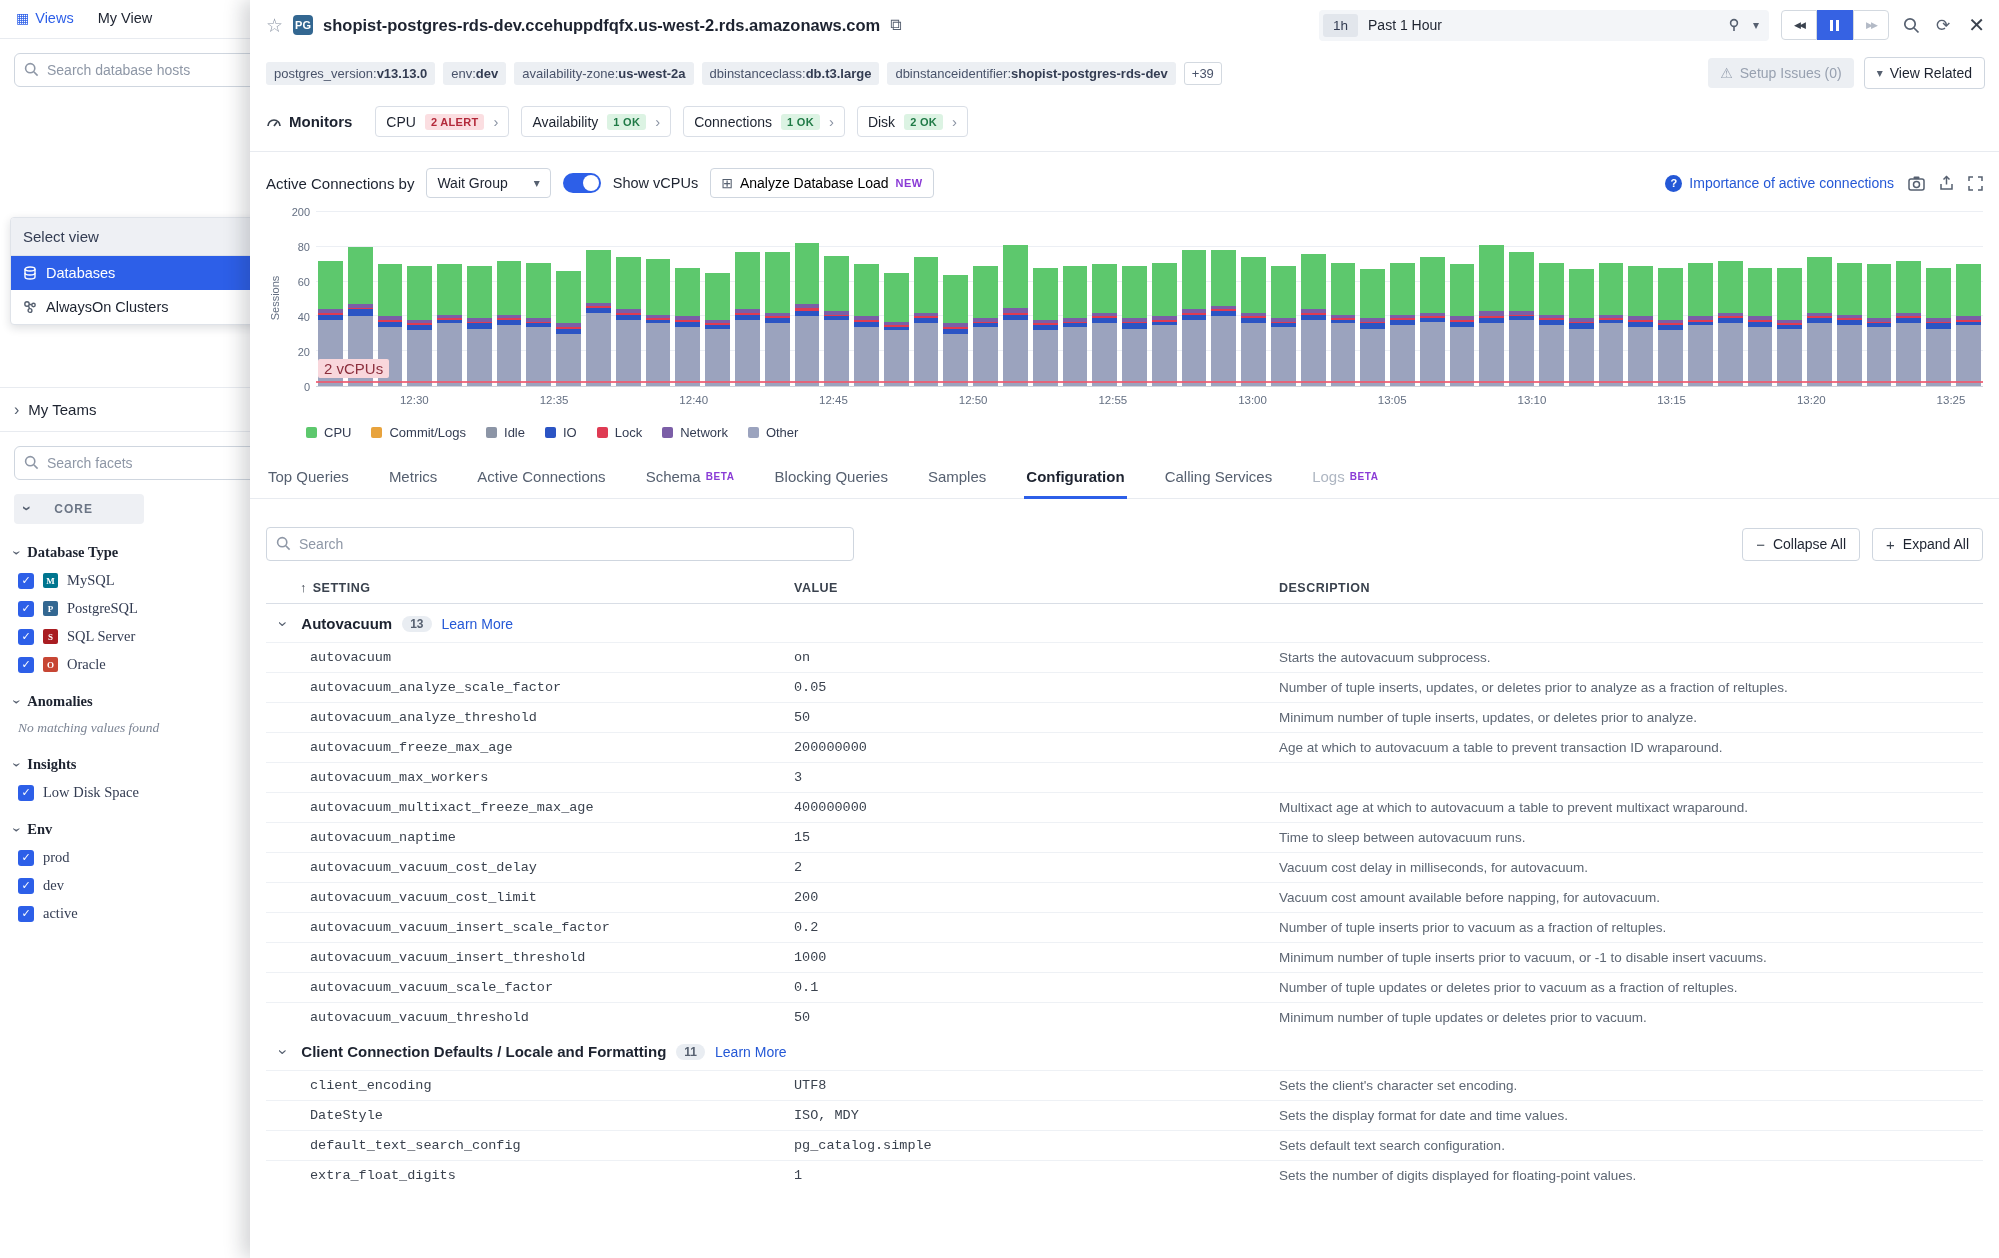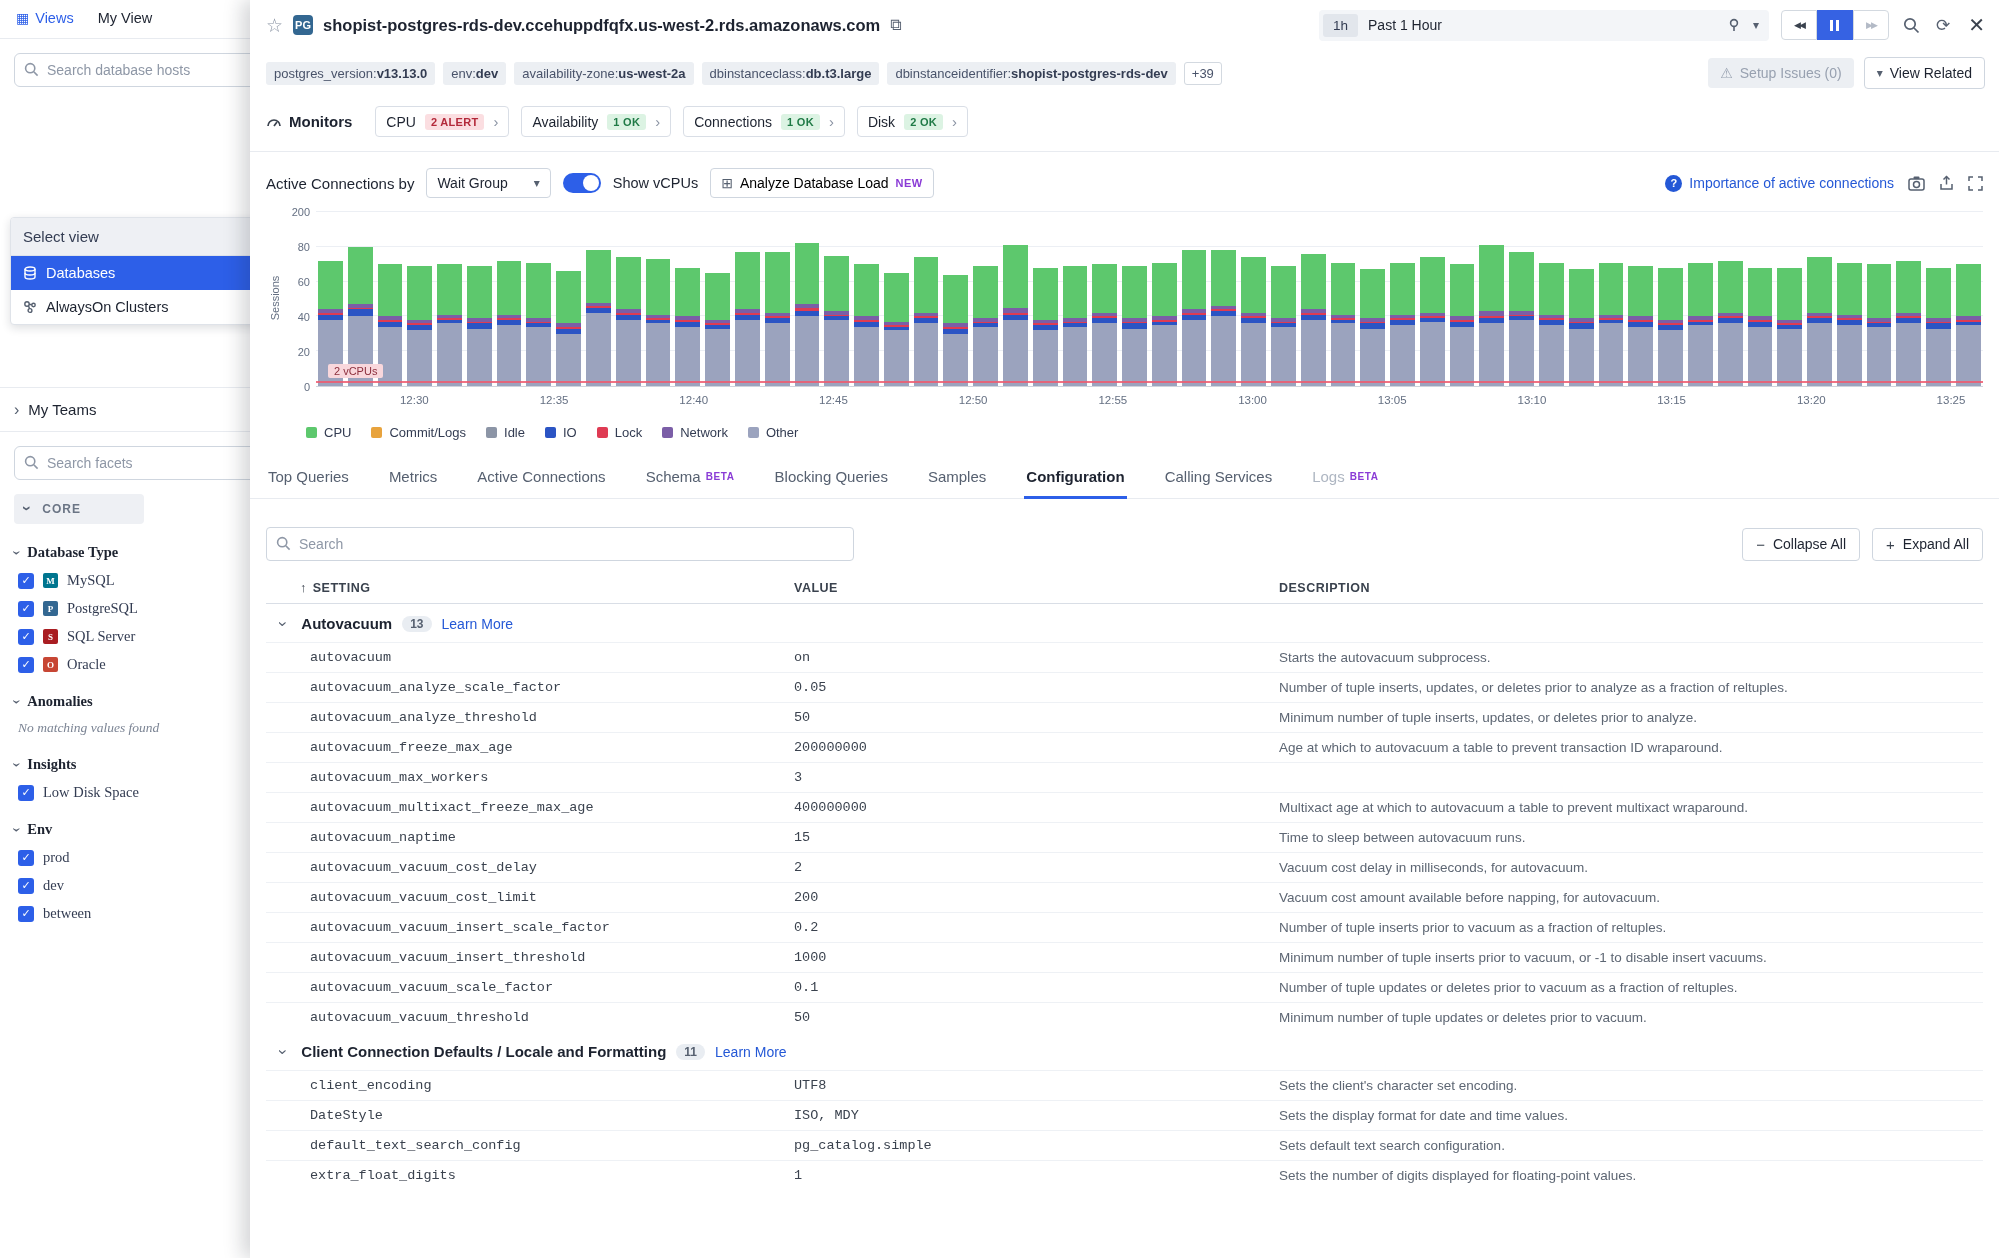--- a/index.html
+++ b/index.html
@@ -31,21 +31,21 @@
   .configure-row { display:flex; align-items:center; gap:8px; color:#49536a; font-size:14px; }
   .gear { font-size:16px; color:#566070; }
   .beta-tag { margin:6px 0 0 52px; color:#8a3bd6; font-size:10.5px; font-weight:bold; letter-spacing:1px; }
   .select-view-block { margin:130px 0 0 10px; width:270px; background:#fff; border:1px solid #dfe3e9; box-shadow:0 3px 10px rgba(20,25,40,.14); border-radius:4px; overflow:hidden; }
   .select-view-header { background:#eef0f4; padding:10px 12px; font-size:15px; color:#333c52; border-bottom:1px solid #dfe3e9; }
   .view-item { display:flex; align-items:center; gap:9px; padding:9px 12px; font-size:14.5px; color:#1d2330; cursor:pointer; }
   .view-item.active { background:#2d5fe8; color:#fff; }
   .my-teams { margin-top:62px; border-top:1px solid #e8ebf0; border-bottom:1px solid #e8ebf0; padding:13px 14px; display:flex; align-items:center; gap:9px; font-size:15px; }
   .chev-r { color:#566070; font-size:16px; line-height:1; }
   .chev-d { display:inline-block; color:#566070; font-size:16px; line-height:1; transform:rotate(90deg); }
-  .core-row { margin:14px 14px 0; background:#eef0f4; border-radius:4px; padding:7px 10px; display:flex; align-items:center; gap:12px; color:#6b7585; font-size:12px; font-weight:bold; letter-spacing:1px; width:130px; }
+  .core-row { margin:14px 14px 0; background:#eef0f4; border-radius:4px; padding:7px 10px; display:flex; align-items:center; gap:24px; color:#6b7585; font-size:12px; font-weight:bold; letter-spacing:1px; width:130px; }
   .facet-groups { padding:0 14px;font-family:Liberation Serif, serif; }
   .facet-group-header { display:flex; align-items:center; gap:8px; margin:20px 0 10px; font-size:14.5px; font-weight:bold; color:#1d2330; cursor:pointer; }
   .facet-item { display:flex; align-items:center; gap:9px; margin:11px 0 11px 4px; font-size:14.5px; color:#333c52; cursor:pointer; }
   .checkbox { width:16px; height:16px; border-radius:3px; background:#2d5fe8; color:#fff; font-size:11px; display:flex; align-items:center; justify-content:center; flex:0 0 16px; }
   .brand-icon { width:15px; height:15px; border-radius:2px; color:#fff; font-size:9px; font-weight:bold; display:flex; align-items:center; justify-content:center; flex:0 0 15px; }
   .empty-text { font-style:italic; color:#7b8494; font-size:13.5px; margin:10px 0 0 4px; }
 
   
   .panel { flex:1; background:#fff; box-shadow:-8px 0 18px rgba(20,25,40,.18); position:relative; z-index:2; display:flex; flex-direction:column; overflow:hidden; }
   .panel-header { height:50px; display:flex; align-items:center; gap:10px; padding:0 14px 0 16px; }
@@ -102,21 +102,21 @@
   .y-title { width:16px; position:relative; }
   .y-title span { position:absolute; top:80px; left:-26px; transform:rotate(-90deg); transform-origin:center; font-size:11px; color:#646f82; white-space:nowrap; display:block; width:70px; text-align:center; }
   .y-axis { width:34px; position:relative; height:175px; }
   .y-tick { position:absolute; right:6px; font-size:11px; color:#646f82; transform:translateY(-50%); }
   .plot { flex:1; position:relative; height:175px; border-bottom:1px solid #cfd4dd; }
   .gridline { position:absolute; left:0; right:0; height:1px; background:#eceff4; }
   .bars { position:absolute; left:2px; right:2px; top:0; bottom:0; display:flex; align-items:flex-end; gap:5px; }
   .bar { flex:1; height:100%; display:flex; flex-direction:column-reverse; justify-content:flex-start; cursor:pointer; }
   .seg { width:100%; }
   .vcpu-line { position:absolute; left:0; right:0; bottom:2%; height:2px; background:#ef5b70; opacity:.85; }
-  .vcpu-label { position:absolute; left:12px; bottom:calc(2% + 5px); background:#f9d7dc; color:#8c2f3d; font-size:11px; padding:1px 6px; border-radius:2px; }
+  .vcpu-label { position:absolute; left:2px; bottom:calc(2% + 5px); background:#f9d7dc; color:#8c2f3d; font-size:15px; padding:1px 6px; border-radius:2px; }
   .x-axis { position:relative; height:22px; margin:4px 16px 0 66px; }
   .x-label { position:absolute; transform:translateX(-50%); font-size:11.5px; color:#646f82; top:3px; }
   .legend { display:flex; align-items:center; gap:20px; margin:12px 0 0 56px; }
   .legend-item { display:flex; align-items:center; gap:7px; font-size:13px; color:#333c52; cursor:pointer; }
   .legend-swatch { width:11px; height:11px; border-radius:2px; }
 
   .tabs { display:flex; align-items:flex-end; gap:36px; margin-top:22px; padding:0 16px; border-bottom:1px solid #e8ebf0; }
   .tab { font-size:15px; color:#566070; padding:6px 2px 11px; cursor:pointer; border-bottom:3px solid transparent; margin-bottom:-1px; white-space:nowrap; }
   .tab.active { color:#1d2330; font-weight:700; border-bottom-color:#2d5fe8; }
   .tab.dim { color:#aeb6c2; }
@@ -258,21 +258,21 @@
         <div class="facet-item">
           <span class="checkbox">✓</span>
           <span>prod</span>
         </div>
         <div class="facet-item">
           <span class="checkbox">✓</span>
           <span>dev</span>
         </div>
         <div class="facet-item">
           <span class="checkbox">✓</span>
-          <span>between</span>
+          <span>active</span>
         </div>
       </div>
   </aside>
 
   <main class="panel">
 
     <header class="panel-header">
       <span class="star">☆</span>
       <span class="pg-logo">PG</span>
       <span class="hostname">shopist-postgres-rds-dev.ccehuppdfqfx.us-west-2.rds.amazonaws.com</span>

